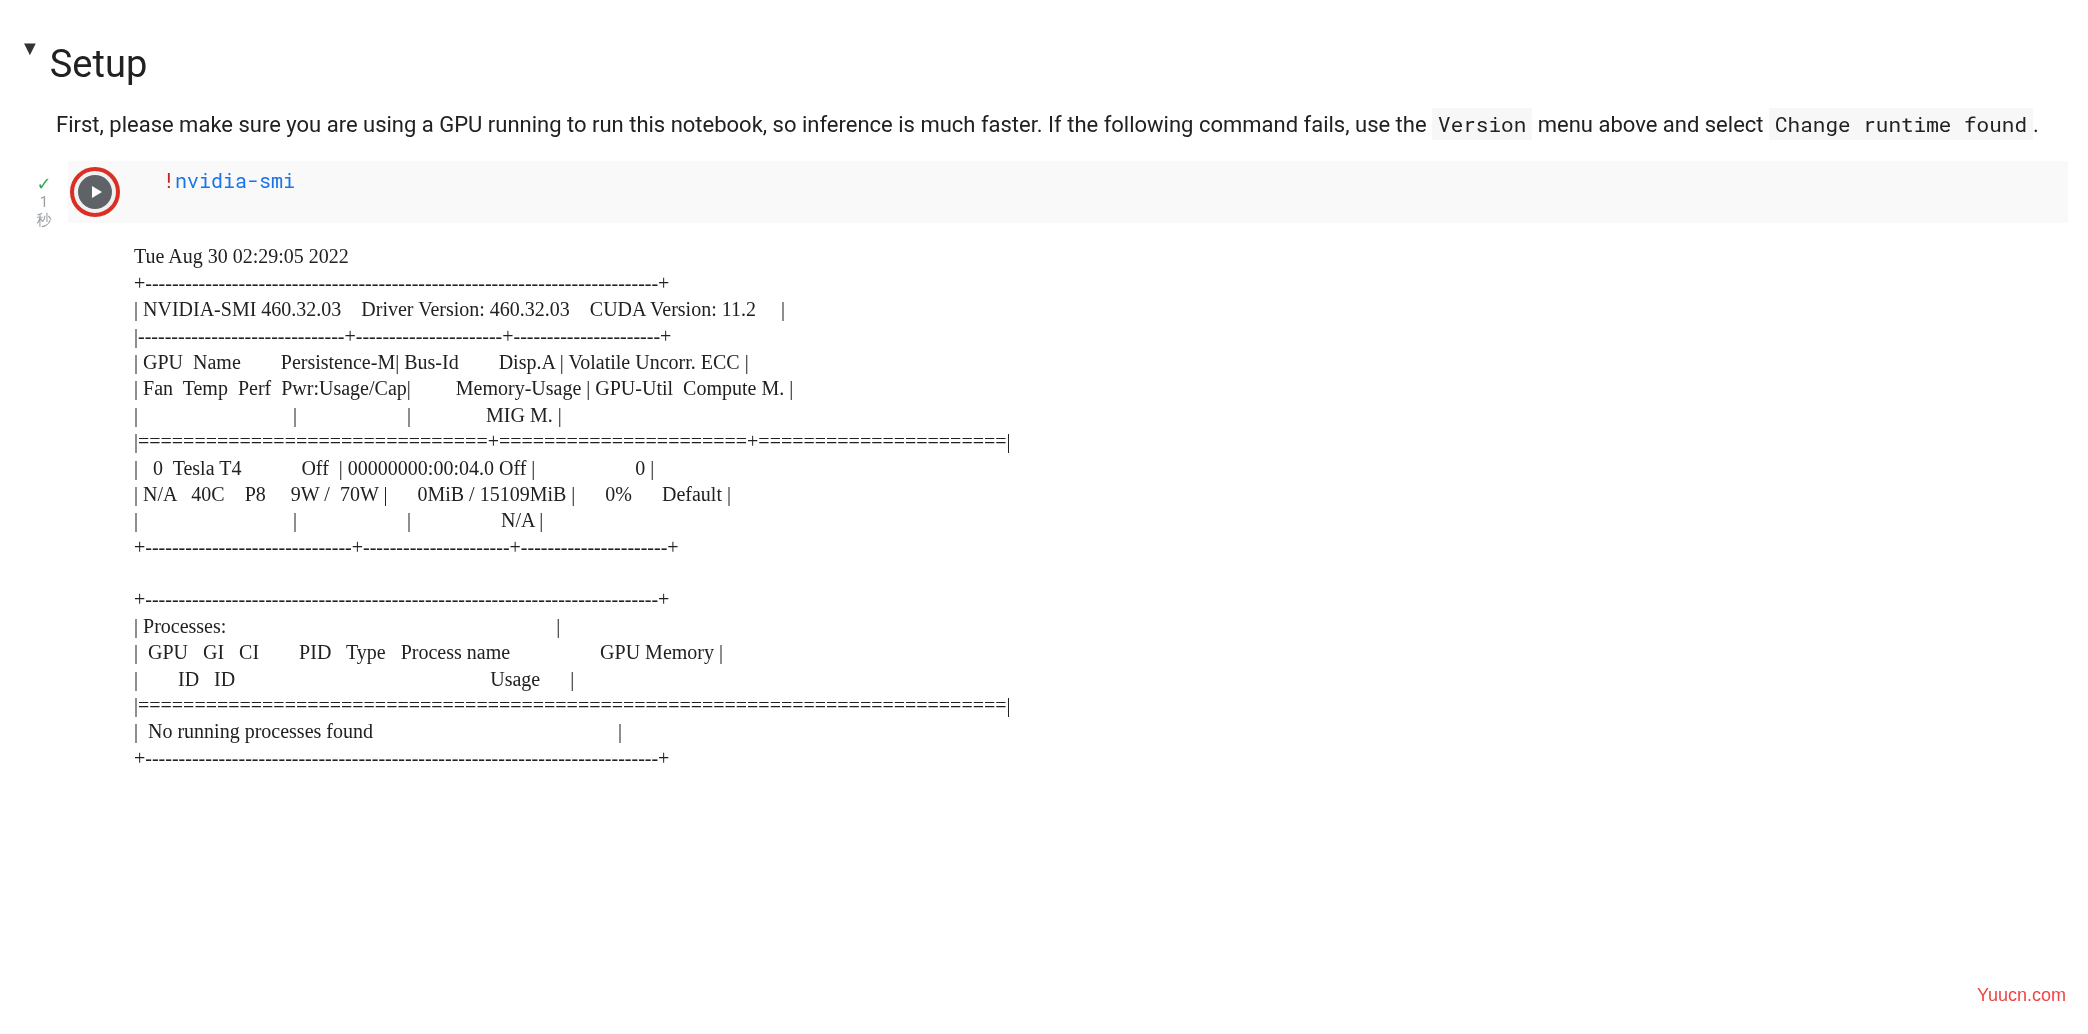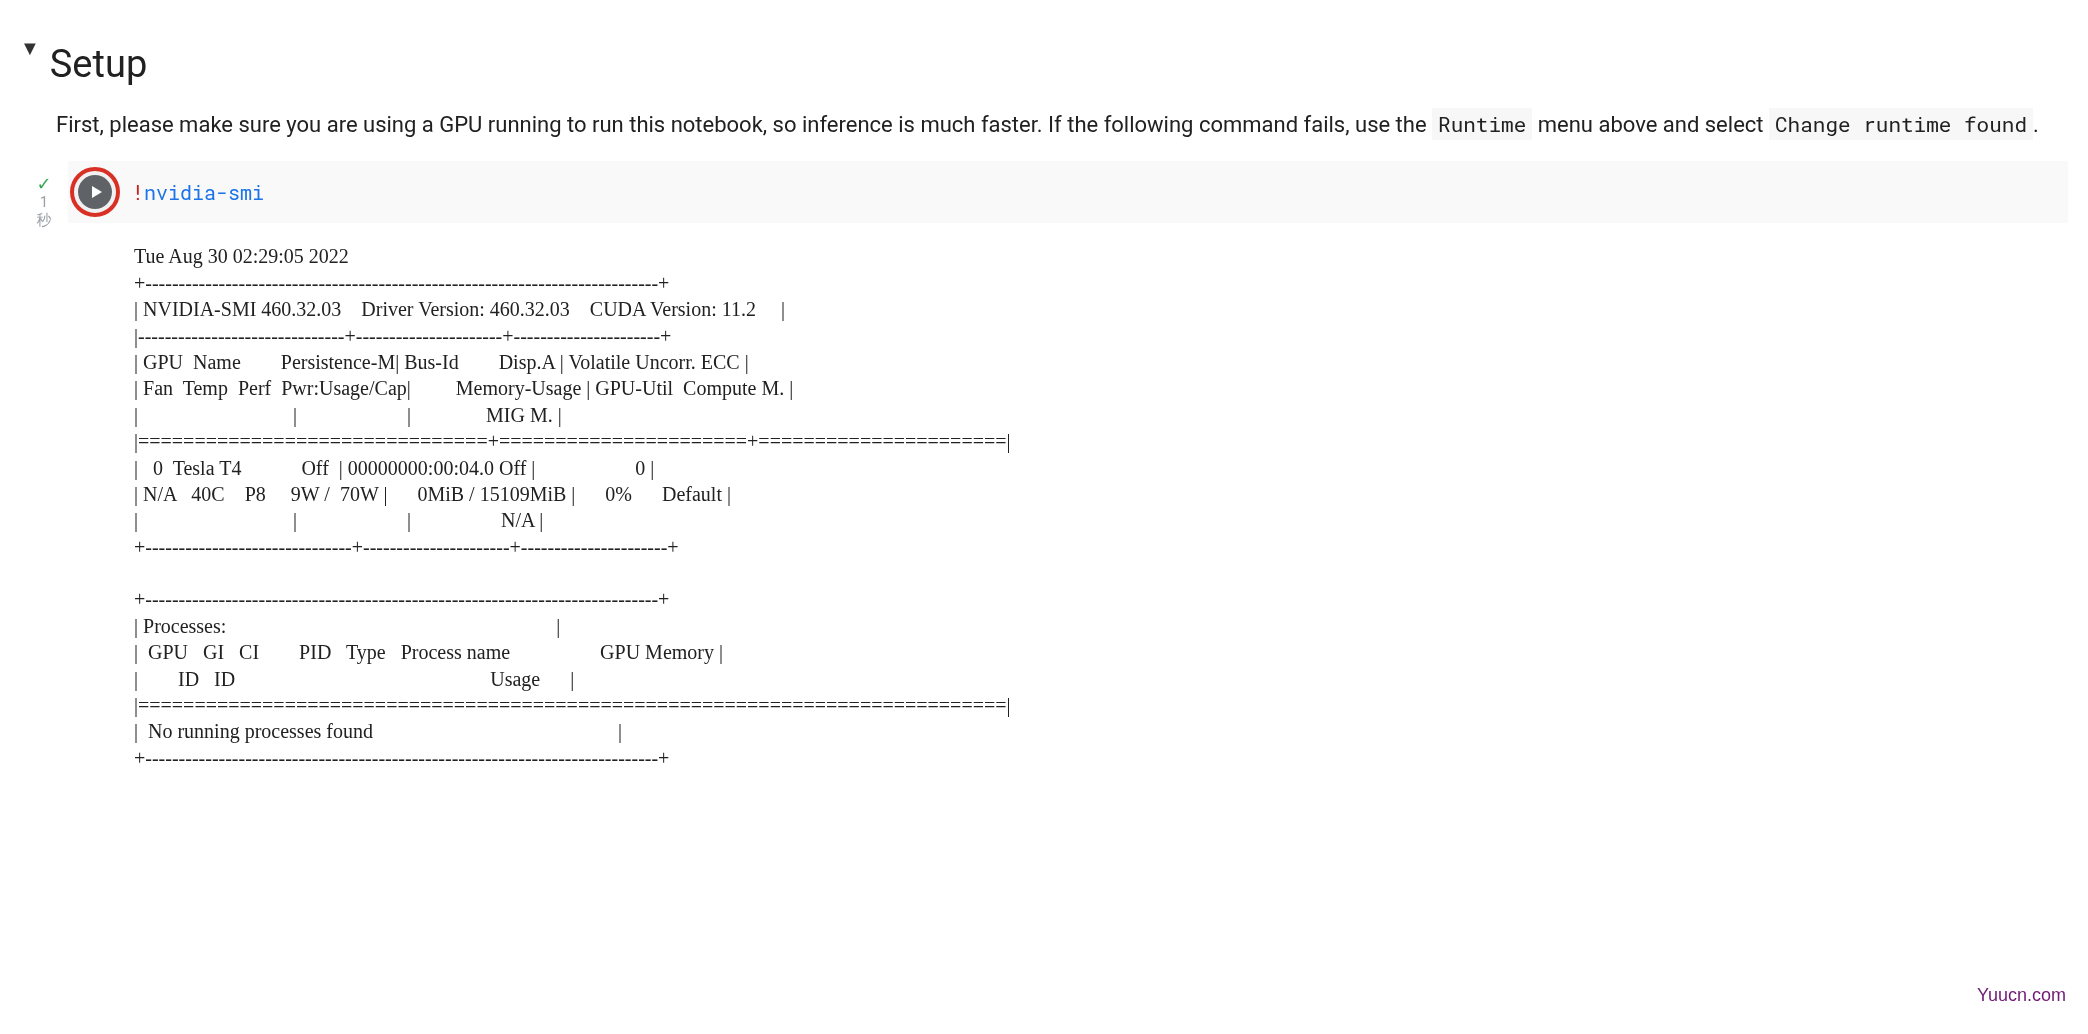--- a/index.html
+++ b/index.html
@@ -9,40 +9,40 @@
     .section-arrow { cursor: pointer; font-size: 20px; color: #333; }
     .section-title { font-size: 38px; font-weight: 400; color: #212121; margin-top: 32px; }
     .section-desc { font-size: 22px; color: #212121; line-height: 1.7; margin-left: 36px; margin-bottom: 18px; }
     .code-inline { font-family: "Roboto Mono", Consolas, monospace; background: #f7f7f7; padding: 2px 6px; font-size: 21px; }
     .cell { display: flex; align-items: flex-start; margin-top: 4px; }
     .cell-gutter { width: 48px; display: flex; flex-direction: column; align-items: center; padding-top: 14px; font-size: 14px; color: #9aa0a6; }
     .gutter-check { color: #34a853; font-size: 18px; line-height: 1; }
     .gutter-time { color: #9aa0a6; font-size: 15px; }
     .gutter-unit { color: #9aa0a6; font-size: 15px; }
     .cell-body { flex: 1; }
-    .code-row { display: flex; align-items: center; background: #f9f9f9; border-radius: 2px; padding: 6px 0; }
+    .code-row { display: flex; background: #f9f9f9; border-radius: 2px; padding: 6px 0; gap: 31px; }
     .run-btn { width: 50px; height: 50px; border-radius: 50%; border: 4px solid #d93025; background: #f1f1f1; display: flex; align-items: center; justify-content: center; margin: 0 12px 0 2px; cursor: pointer; flex-shrink: 0; }
     .run-btn-inner { width: 34px; height: 34px; border-radius: 50%; background: #5f6368; display: flex; align-items: center; justify-content: center; }
     .run-btn-inner::after { content: ""; border-left: 10px solid #fff; border-top: 6px solid transparent; border-bottom: 6px solid transparent; margin-left: 3px; }
     .code-text { font-family: "Roboto Mono", Consolas, monospace; font-size: 20px; }
     .bang { color: #c5221f; }
     .cmd { color: #1a73e8; }
     .output { font-family: Liberation Serif, serif; font-size: 20px; white-space: pre; color: #212121; padding: 20px 0 0 66px; line-height: 1.32; }
-    .watermark { position: fixed; bottom: 28px; right: 22px; color: #701a75; font-size: 18px; font-family: sans-serif; }
+    .watermark { position: fixed; bottom: 28px; right: 22px; color: #ef4444; font-size: 18px; font-family: sans-serif; }
   </style>
 </head>
 <body>
 
 <div class="section">
   <div class="section-header">
     <span class="section-arrow">▼</span>
     <span class="section-title">Setup</span>
   </div>
   <div class="section-desc">
-    <span>First, please make sure you are using a GPU running to run this notebook, so inference is much faster. If the following command fails, use the </span><span class="code-inline">Runtime</span><span> menu above and select </span><span class="code-inline">Change runtime found</span><span>.</span>
+    <span>First, please make sure you are using a GPU running to run this notebook, so inference is much faster. If the following command fails, use the </span><span class="code-inline">Version</span><span> menu above and select </span><span class="code-inline">Change runtime found</span><span>.</span>
   </div>
 
   <div class="cell">
     <div class="cell-gutter">
       <span class="gutter-check">✓</span>
       <span class="gutter-time">1</span>
       <span class="gutter-unit">秒</span>
     </div>
     <div class="cell-body">
       <div class="code-row">

